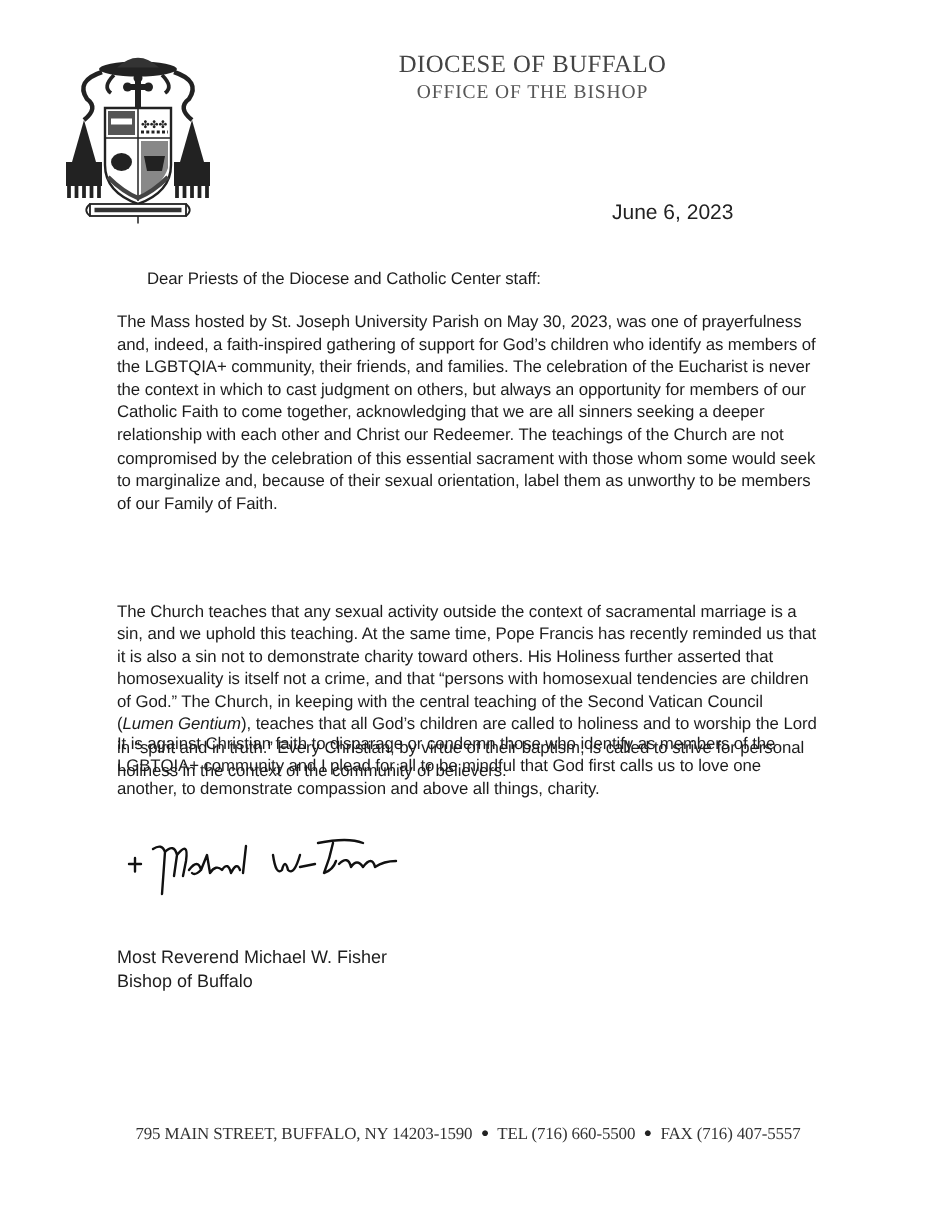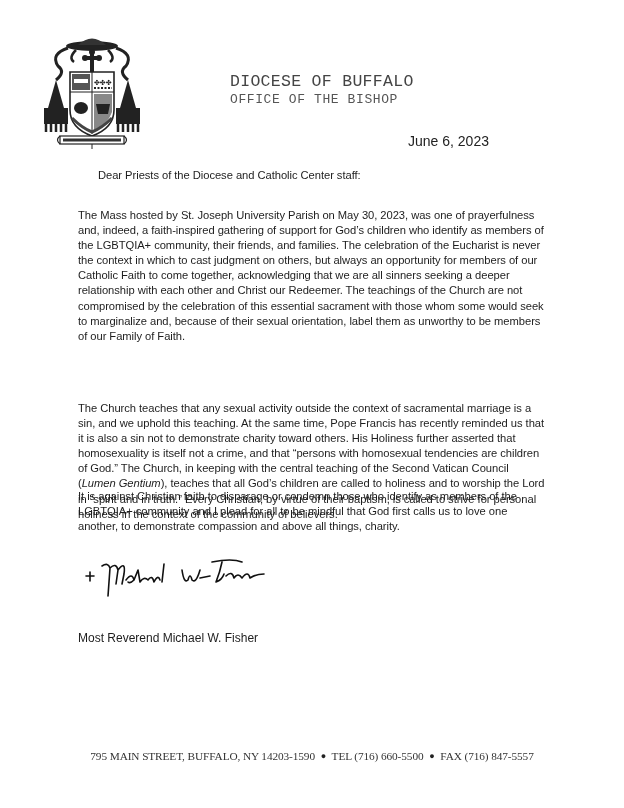--- a/index.html
+++ b/index.html
@@ -1,33 +1,33 @@
 <!DOCTYPE html>
 <html><head>
 <meta charset="utf-8">
 <style>
   html, body { margin: 0; padding: 0; background: #ffffff; }
   body { width: 624px; height: 808px; position: relative; overflow: hidden; color: #1a1a1a; }
   .page { position: absolute; left: 0; top: 0; width: 624px; height: 808px; background: #fff; }
 
   .crest { position: absolute; left: 38px; top: 32px; width: 108px; height: 118px; }
 
-  .letterhead { position: absolute; left: 230px; top: 33px; width: 250px; 
-    font-family: Liberation Mono, monospace; color: #444; margin-top: 39px; }
+  .letterhead { position: absolute; left: 230px; top: 33px; width: 250px; text-align: center;
+    font-family: Liberation Serif, serif; color: #444; }
   .lh-title { font-size: 16.5px; letter-spacing: 0.3px; line-height: 20px; }
   .lh-sub { font-size: 13px; letter-spacing: 0.6px; line-height: 16px; color: #555; }
 
   .date { position: absolute; left: 408px; top: 133px; font-family: "Liberation Sans", "DejaVu Sans", sans-serif;
     font-size: 14px; color: #222; }
 
   .body-text { position: absolute; left: 78px; width: 470px;
     font-family: "Liberation Sans", "DejaVu Sans", sans-serif; font-size: 11.2px; line-height: 15.1px;
     color: #1d1d1d; letter-spacing: -0.05px; }
   .body-text p { margin: 0; }
-  .salutation { top: 168px; padding-left: 20px; }
+  .salutation { top: 179px; padding-left: 20px; }
   .para1 { top: 208px; }
   .para2 { top: 359px; margin-top: 42px; }
   .para3 { top: 489px; }
   em { font-style: italic; }
 
   .signature { position: absolute; left: 82px; top: 552px; width: 190px; height: 60px; }
 
   .signoff { position: absolute; left: 78px; top: 630px; font-family: "Liberation Sans", "DejaVu Sans", sans-serif;
     font-size: 12px; line-height: 16px; color: #1d1d1d; }
 
@@ -121,23 +121,24 @@
       <path d="M44 28 Q50 20 52 28 Q48 32 46 30 M52 28 L56 18 L58 30 Q62 24 66 28 Q70 22 72 30 Q76 22 78 28"></path>
       <path d="M82 12 L80 30"></path>
       <path d="M100 18 Q102 32 106 28 Q108 20 110 28 Q114 32 118 18"></path>
       <path d="M118 26 L128 24"></path>
       <path d="M130 10 Q150 6 160 10 M140 10 Q138 20 134 30 Q140 28 142 22 M144 24 Q150 18 152 26 Q156 20 160 26 Q166 18 168 26 Q174 22 182 22"></path>
     </g>
   </svg>
 
   <div class="signoff">
     <div>Most Reverend Michael W. Fisher</div>
+    <div>Bishop of Buffalo</div>
   </div>
 
   <div class="footer">
     <span>795 MAIN STREET, BUFFALO, NY 14203-1590</span>
     <span class="bullet">●</span>
     <span>TEL (716) 660-5500</span>
     <span class="bullet">●</span>
-    <span>FAX (716) 847-5557</span>
+    <span>FAX (716) 407-5557</span>
   </div>
 
 </div>
 
 </body></html>

